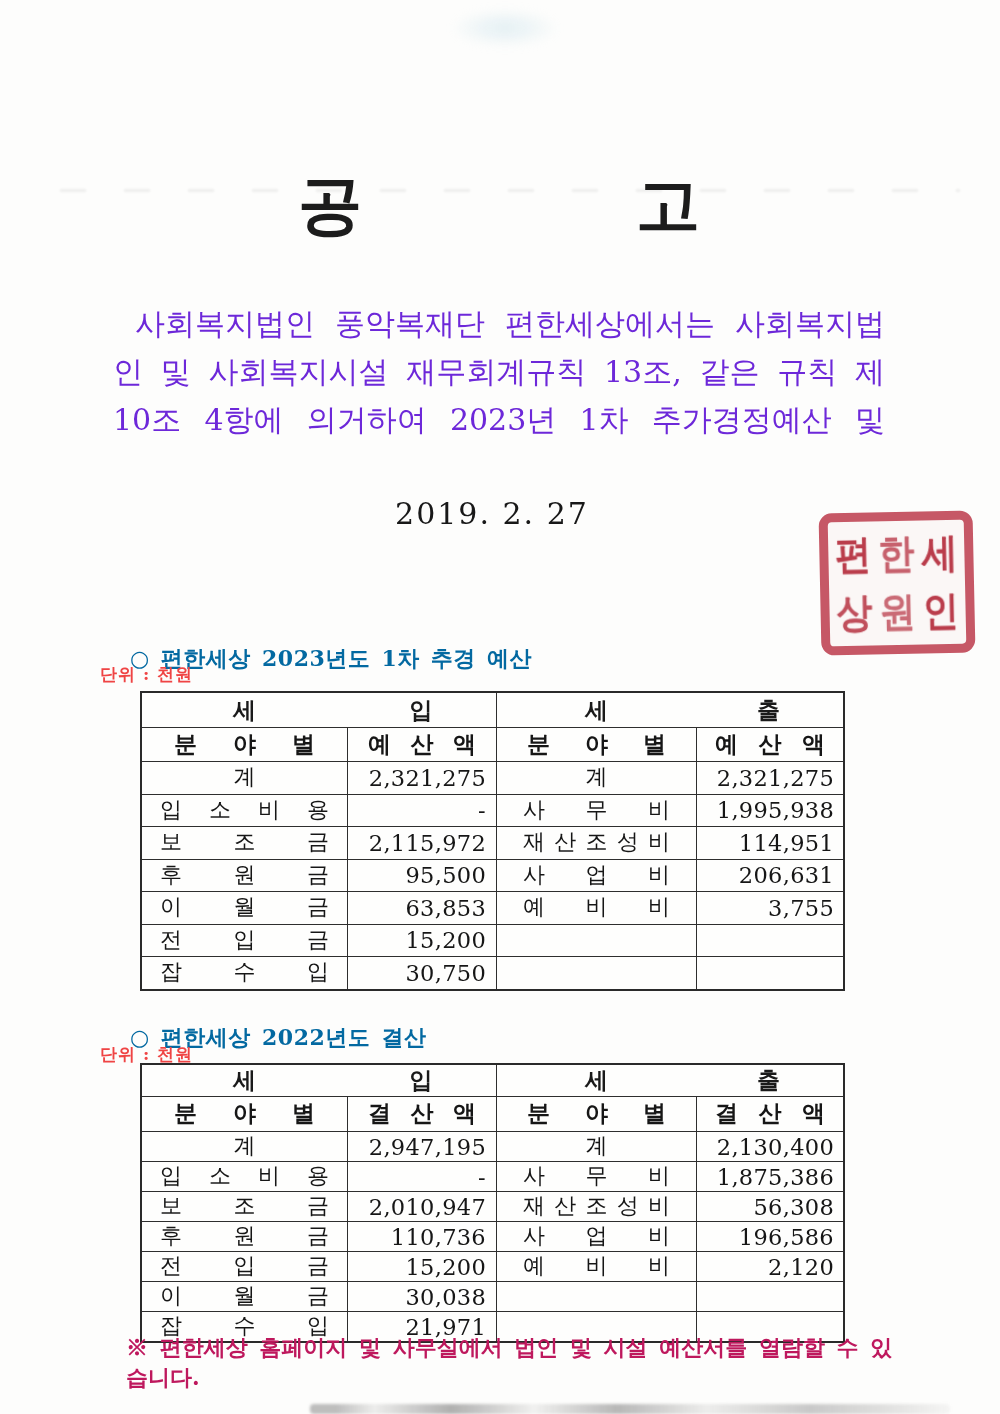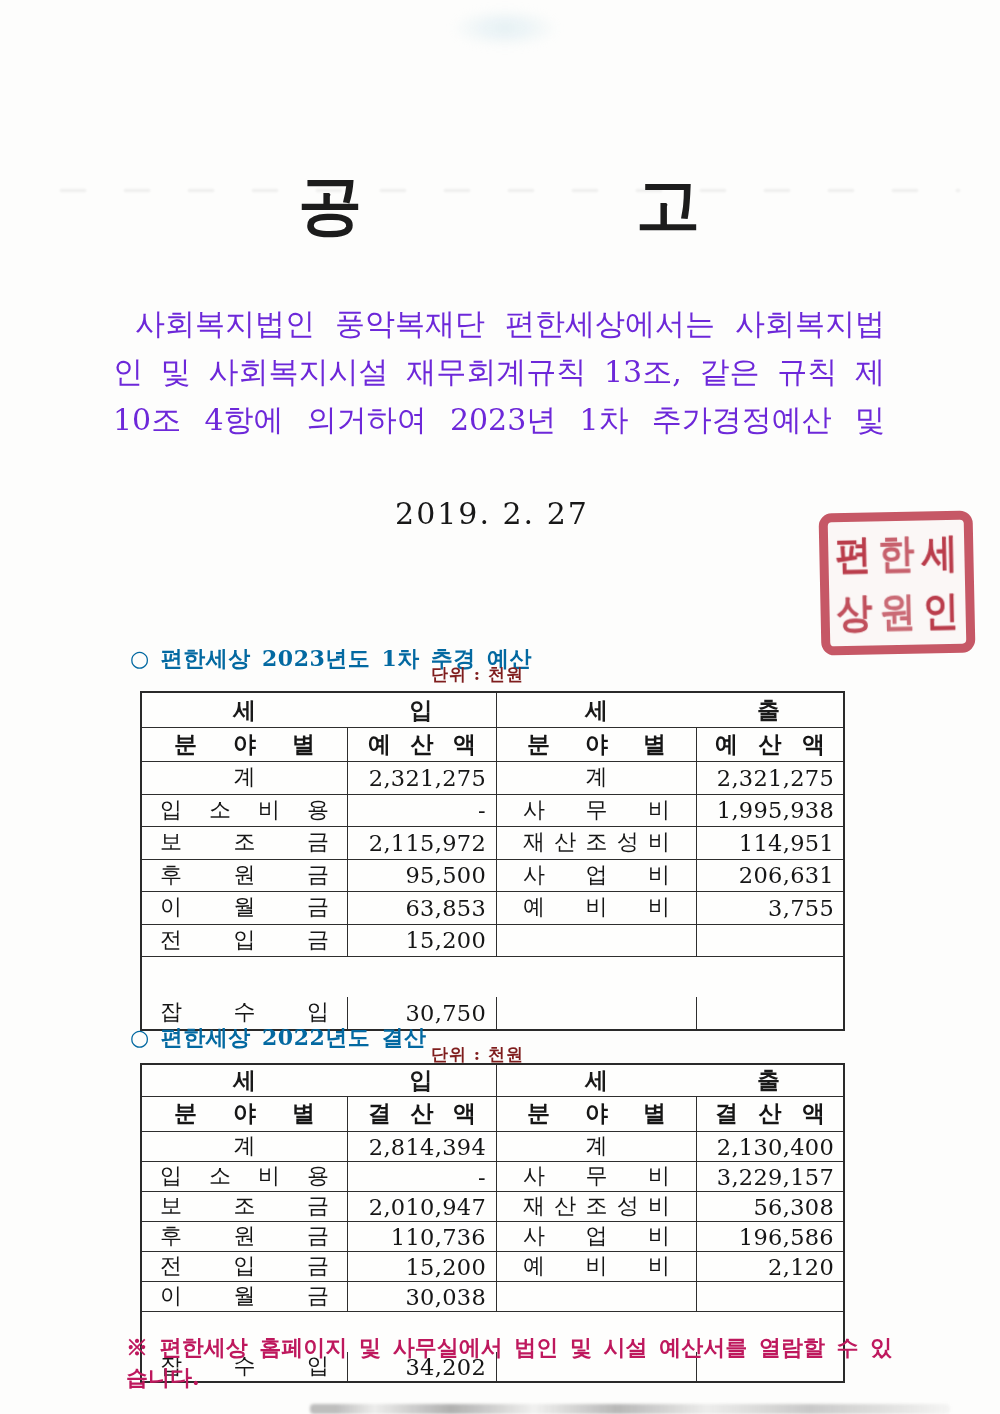--- a/index.html
+++ b/index.html
@@ -70,34 +70,34 @@
   .seal .sch:nth-child(4){opacity:.9}
   .seal .sch:nth-child(5){opacity:.75}
   
   .sec-heading{
     position:absolute;font-size:22px;font-weight:600;letter-spacing:.5px;color:#0369a1;
     word-spacing:3px;
   }
   .sec-heading.s1{left:130px;top:644px;}
   .sec-heading.s2{left:130px;top:1023px;}
   .unit-label{
-    position:absolute;width:755px;left:100px;text-align:center;
-    font-size:17px;font-weight:600;color:#7f1d1d;letter-spacing:1px;
+    position:absolute;width:755px;left:100px;text-align:left;
+    font-size:17px;font-weight:600;color:#ef4444;letter-spacing:1px;
   }
   .unit-label.u1{top:663px;}
   .unit-label.u2{top:1043px;}
   
   .tbl{
     position:absolute;left:140px;width:705px;
     border:2px solid #2a2a2a;box-sizing:border-box;background:rgba(255,255,255,.4);
   }
   .tbl.t1{top:691px;}
   .tbl.t2{top:1063px;}
   .trow{display:grid;grid-template-columns:206px 149px 200px 146px;border-bottom:1.5px solid #2e2e2e;}
-  .trow:last-child{border-bottom:none;margin-top:40px;}
+  .trow:last-child{border-bottom:none;}
   .t1 .grow{height:34px;}  .t1 .hrow{height:33px;}  .t1 .drow{height:31.5px;}
   .t2 .grow{height:31px;}  .t2 .hrow{height:34px;}  .t2 .drow{height:29px;}
   .gcell{grid-column:span 2;display:flex;align-items:center;}
   .gcell.gleft{border-right:1.5px solid #2e2e2e;}
   .gcell .gl{text-align:center;font-size:23px;font-weight:600;letter-spacing:1px;}
   .gcell.gleft .gl:nth-child(1){width:206px;}
   .gcell.gleft .gl:nth-child(2){width:147px;}
   .gcell.gright .gl:nth-child(1){width:200px;}
   .gcell.gright .gl:nth-child(2){width:144px;}
   .cell{box-sizing:border-box;display:flex;align-items:center;font-size:22px;color:#161616;}
@@ -231,29 +231,29 @@
       </div>
     </div>
     <div class="trow hrow">
       <div class="cell item c1 b">분 야 별</div>
       <div class="cell item c2 b">결 산 액</div>
       <div class="cell item c3 b">분 야 별</div>
       <div class="cell item c4">결 산 액</div>
     </div>
     <div class="trow drow">
       <div class="cell item c1 b single">계</div>
-      <div class="cell amt c2 b">2,814,394</div>
+      <div class="cell amt c2 b">2,947,195</div>
       <div class="cell item c3 b single">계</div>
       <div class="cell amt c4">2,130,400</div>
     </div>
     <div class="trow drow">
       <div class="cell item c1 b">입 소 비 용</div>
       <div class="cell amt c2 b">-</div>
       <div class="cell item c3 b">사 무 비</div>
-      <div class="cell amt c4">3,229,157</div>
+      <div class="cell amt c4">1,875,386</div>
     </div>
     <div class="trow drow">
       <div class="cell item c1 b">보 조 금</div>
       <div class="cell amt c2 b">2,010,947</div>
       <div class="cell item c3 b">재 산 조 성 비</div>
       <div class="cell amt c4">56,308</div>
     </div>
     <div class="trow drow">
       <div class="cell item c1 b">후 원 금</div>
       <div class="cell amt c2 b">110,736</div>
@@ -267,21 +267,21 @@
       <div class="cell amt c4">2,120</div>
     </div>
     <div class="trow drow">
       <div class="cell item c1 b">이 월 금</div>
       <div class="cell amt c2 b">30,038</div>
       <div class="cell item c3 b"></div>
       <div class="cell amt c4"></div>
     </div>
     <div class="trow drow">
       <div class="cell item c1 b">잡 수 입</div>
-      <div class="cell amt c2 b">34,202</div>
+      <div class="cell amt c2 b">21,971</div>
       <div class="cell item c3 b"></div>
       <div class="cell amt c4"></div>
     </div>
   </div>
 
   <div class="footer-note">※ 편한세상 홈페이지 및 사무실에서 법인 및 시설 예산서를 열람할 수 있습니다.</div>
 
   <div class="smudge-bottom"></div>
 
 </div>

